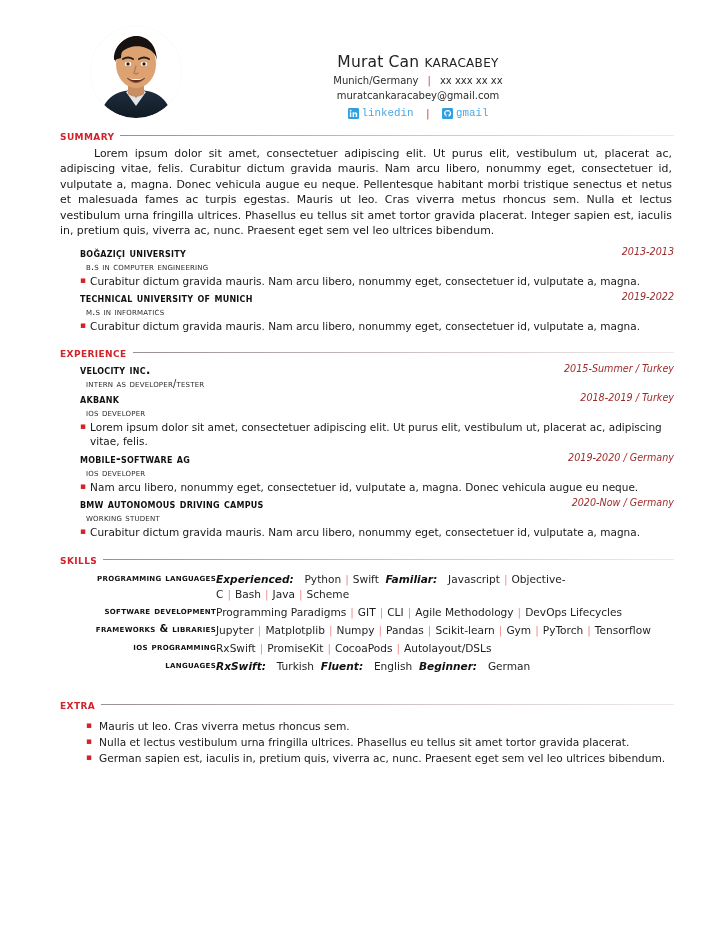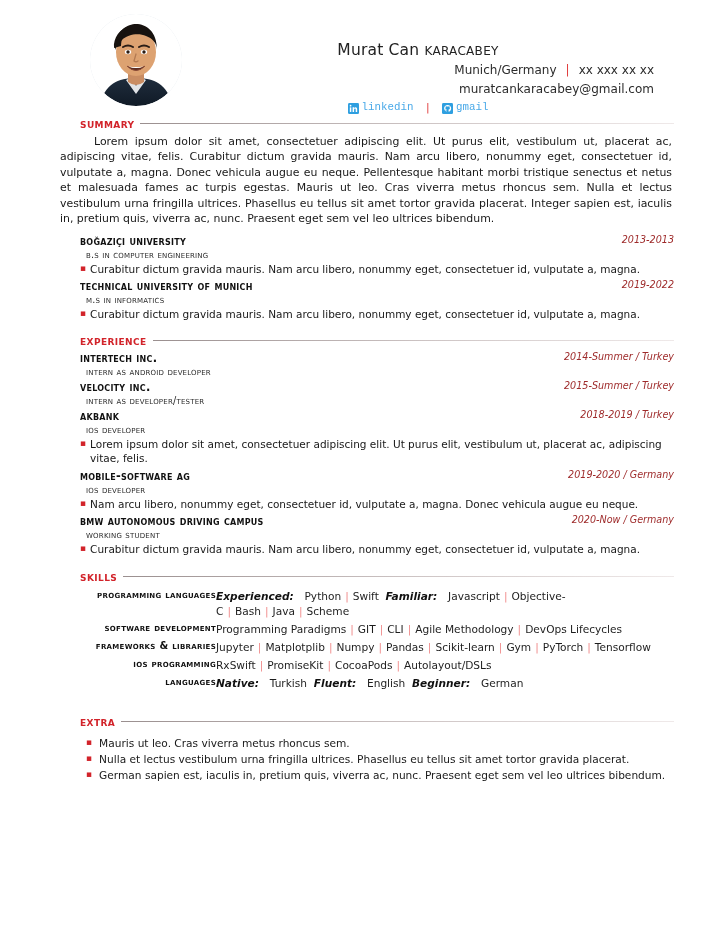--- a/index.html
+++ b/index.html
@@ -13,21 +13,21 @@
     font-family: "DejaVu Sans", sans-serif;
     color: #1a1a1a;
     overflow: hidden;
   }
   .page {
     position: relative;
     width: 720px;
     height: 676px;
     background: #ffffff;
     box-sizing: border-box;
-    padding: 14px 46px 0 60px;
+    padding: 26px 46px 0 60px;
   }
 
   
   .header {
     display: flex;
     align-items: flex-start;
     height: 96px;
     margin-bottom: 6px;
   }
   .photo-wrap {
@@ -55,25 +55,24 @@
     line-height: 1.35;
     white-space: nowrap;
   }
   .surname {
     font-variant: small-caps;
     text-transform: lowercase;
     font-size: 17px;
     letter-spacing: .3px;
   }
   .contact-line {
-    font-size: 12px;
+    font-size: 10px;
     color: #2b2b2b;
     line-height: 1.55;
     white-space: nowrap;
-    text-align: right;
   }
   .sep-red {
     color: #e03a3a;
     padding: 0 9px;
     font-weight: 400;
   }
   .social-line {
     font-size: 10.8px;
     line-height: 1.6;
     white-space: nowrap;
@@ -99,21 +98,20 @@
     margin-bottom: 3px;
   }
   .sec-title {
     color: #d2232a;
     font-size: 12.6px;
     font-weight: bold;
     font-variant: small-caps;
     text-transform: lowercase;
     letter-spacing: .4px;
     white-space: nowrap;
-    margin-left: 20px;
   }
   .sec-rule {
     flex: 1 1 auto;
     height: 1px;
     background: linear-gradient(to right, #9a8f8f 0%, #cfc6c6 55%, #efe9e9 100%);
   }
 
   
   .summary-text {
     font-size: 10.9px;
@@ -332,27 +330,20 @@
         </div>
       </div>
   </div>
 
   <div class="section" style="margin-top:12px">
     <div class="sec-head">
       <div class="sec-title">Experience</div>
       <div class="sec-rule"></div>
     </div>
     <div id="experience-entries">
-        <div class="entry">
-          <div class="entry-top">
-            <div class="entry-title">Intertech Inc.</div>
-            <div class="entry-date">2014-Summer / Turkey</div>
-          </div>
-          <div class="entry-sub">Intern as android developer</div>
-        </div>
         <div class="entry">
           <div class="entry-top">
             <div class="entry-title">Velocity Inc.</div>
             <div class="entry-date">2015-Summer / Turkey</div>
           </div>
           <div class="entry-sub">Intern as Developer/Tester</div>
         </div>
         <div class="entry">
           <div class="entry-top">
             <div class="entry-title">Akbank</div>
@@ -407,21 +398,21 @@
           <tr>
             <td class="sk-label">Frameworks &amp; Libraries</td>
             <td class="sk-val"><span>Jupyter</span><span class="sk-pipe">|</span><span>Matplotplib</span><span class="sk-pipe">|</span><span>Numpy</span><span class="sk-pipe">|</span><span>Pandas</span><span class="sk-pipe">|</span><span>Scikit-learn</span><span class="sk-pipe">|</span><span>Gym</span><span class="sk-pipe">|</span><span>PyTorch</span><span class="sk-pipe">|</span><span>Tensorflow</span></td>
           </tr>
           <tr>
             <td class="sk-label">iOS Programming</td>
             <td class="sk-val"><span>RxSwift</span><span class="sk-pipe">|</span><span>PromiseKit</span><span class="sk-pipe">|</span><span>CocoaPods</span><span class="sk-pipe">|</span><span>Autolayout/DSLs</span></td>
           </tr>
           <tr>
             <td class="sk-label">Languages</td>
-            <td class="sk-val"><span class="sk-em">Native:</span>&nbsp; <span>Turkish</span>&nbsp; <span class="sk-em">Fluent:</span>&nbsp; <span>English</span>&nbsp; <span class="sk-em">Beginner:</span>&nbsp; <span>German</span></td>
+            <td class="sk-val"><span class="sk-em">RxSwift:</span>&nbsp; <span>Turkish</span>&nbsp; <span class="sk-em">Fluent:</span>&nbsp; <span>English</span>&nbsp; <span class="sk-em">Beginner:</span>&nbsp; <span>German</span></td>
           </tr>
         </tbody>
     </table>
   </div>
 
   <div class="section" style="margin-top:22px">
     <div class="sec-head">
       <div class="sec-title">Extra</div>
       <div class="sec-rule"></div>
     </div>

